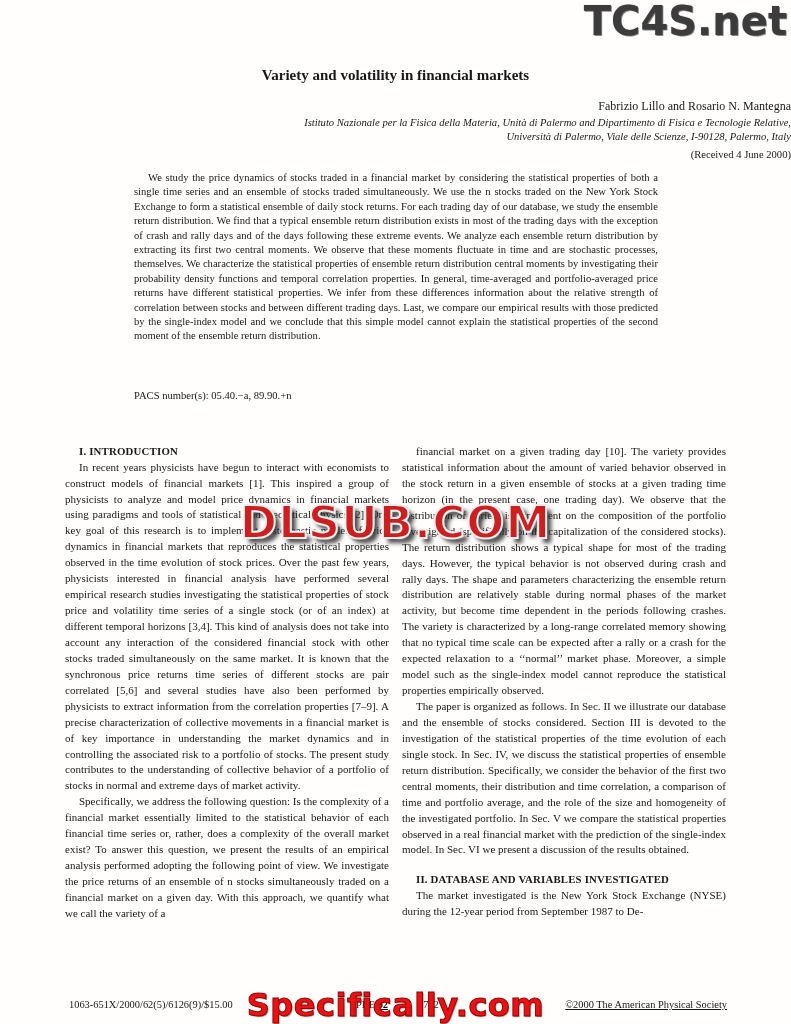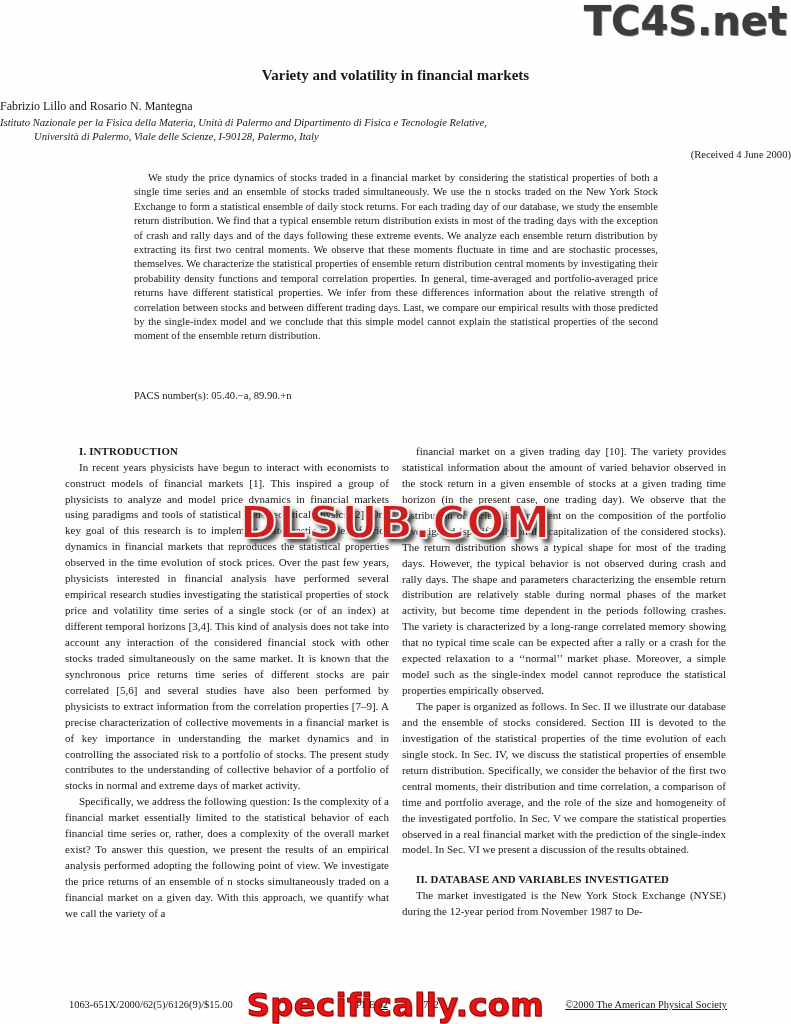--- a/index.html
+++ b/index.html
@@ -20,25 +20,25 @@
   }
   .header span { white-space:nowrap; }
 
   
   .title {
     position:absolute; top:67px; left:0; right:0;
     text-align:center; font-weight:bold; font-size:15px;
   }
   .authors {
     position:absolute; top:99px; left:0; right:0;
-    text-align:left; font-size:12px;
+    text-align:right; font-size:12px;
   }
   .affil1, .affil2 {
     position:absolute; left:0; right:0;
-    text-align:left; font-style:italic; font-size:10.6px;
+    text-align:right; font-style:italic; font-size:10.6px;padding-left:7px;
   }
   .affil1 { top:117px; }
   .affil2 { top:131px;margin-left:34px; }
   .received {
     position:absolute; top:149px; left:0; right:0;
     text-align:right; font-size:10.6px;
   }
   .abstract {
     position:absolute; top:171px; left:134px; width:524px;
     font-size:10.6px; line-height:1.36; text-align:justify;
@@ -122,21 +122,21 @@
   <div class="col col-left">
     <p class="sec-heading">I. INTRODUCTION</p>
     <p>In recent years physicists have begun to interact with economists to construct models of financial markets [1]. This inspired a group of physicists to analyze and model price dynamics in financial markets using paradigms and tools of statistical and theoretical physics [2]. One key goal of this research is to implement a stochastic model of price dynamics in financial markets that reproduces the statistical properties observed in the time evolution of stock prices. Over the past few years, physicists interested in financial analysis have performed several empirical research studies investigating the statistical properties of stock price and volatility time series of a single stock (or of an index) at different temporal horizons [3,4]. This kind of analysis does not take into account any interaction of the considered financial stock with other stocks traded simultaneously on the same market. It is known that the synchronous price returns time series of different stocks are pair correlated [5,6] and several studies have also been performed by physicists to extract information from the correlation properties [7–9]. A precise characterization of collective movements in a financial market is of key importance in understanding the market dynamics and in controlling the associated risk to a portfolio of stocks. The present study contributes to the understanding of collective behavior of a portfolio of stocks in normal and extreme days of market activity.</p>
     <p>Specifically, we address the following question: Is the complexity of a financial market essentially limited to the statistical behavior of each financial time series or, rather, does a complexity of the overall market exist? To answer this question, we present the results of an empirical analysis performed adopting the following point of view. We investigate the price returns of an ensemble of n stocks simultaneously traded on a financial market on a given day. With this approach, we quantify what we call the variety of a</p>
   </div>
 
   <div class="col col-right">
     <p>financial market on a given trading day [10]. The variety provides statistical information about the amount of varied behavior observed in the stock return in a given ensemble of stocks at a given trading time horizon (in the present case, one trading day). We observe that the distribution of variety is dependent on the composition of the portfolio investigated (specifically on the capitalization of the considered stocks). The return distribution shows a typical shape for most of the trading days. However, the typical behavior is not observed during crash and rally days. The shape and parameters characterizing the ensemble return distribution are relatively stable during normal phases of the market activity, but become time dependent in the periods following crashes. The variety is characterized by a long-range correlated memory showing that no typical time scale can be expected after a rally or a crash for the expected relaxation to a ‘‘normal’’ market phase. Moreover, a simple model such as the single-index model cannot reproduce the statistical properties empirically observed.</p>
     <p>The paper is organized as follows. In Sec. II we illustrate our database and the ensemble of stocks considered. Section III is devoted to the investigation of the statistical properties of the time evolution of each single stock. In Sec. IV, we discuss the statistical properties of ensemble return distribution. Specifically, we consider the behavior of the first two central moments, their distribution and time correlation, a comparison of time and portfolio average, and the role of the size and homogeneity of the investigated portfolio. In Sec. V we compare the statistical properties observed in a real financial market with the prediction of the single-index model. In Sec. VI we present a discussion of the results obtained.</p>
     <p class="sec-heading second">II. DATABASE AND VARIABLES INVESTIGATED</p>
-    <p>The market investigated is the New York Stock Exchange (NYSE) during the 12-year period from November 1987 to De-</p>
+    <p>The market investigated is the New York Stock Exchange (NYSE) during the 12-year period from September 1987 to De-</p>
   </div>
 
   <div class="footer">
     <span class="foot-code">1063-651X/2000/62(5)/6126(9)/$15.00</span>
     <span class="foot-pre"><span>PRE</span>&nbsp;<span class="foot-vol">62</span></span>
     <span class="foot-page">9762</span>
     <span class="foot-society">©2000 The American Physical Society</span>
   </div>
 
   <div class="wm-bottom">Specifically.com</div>

